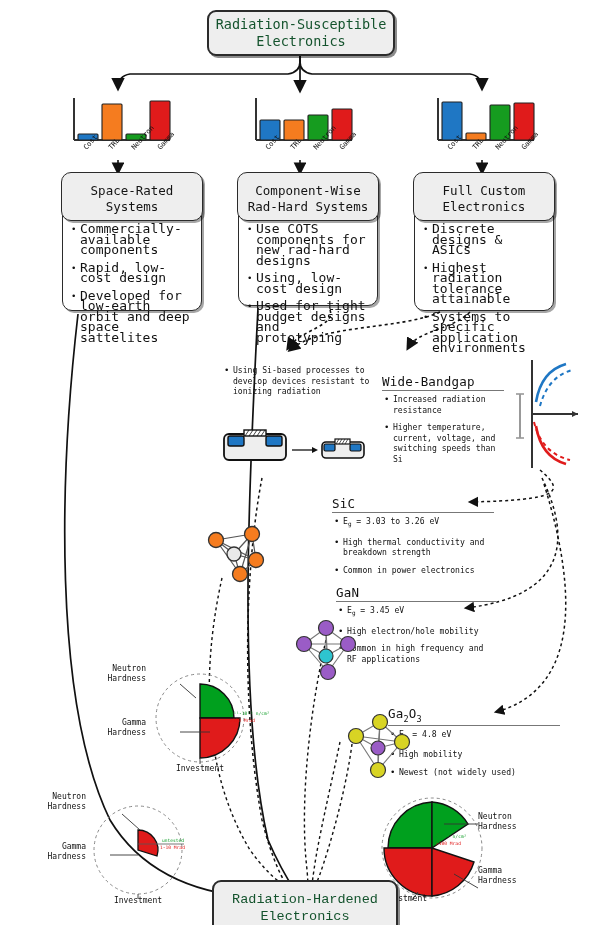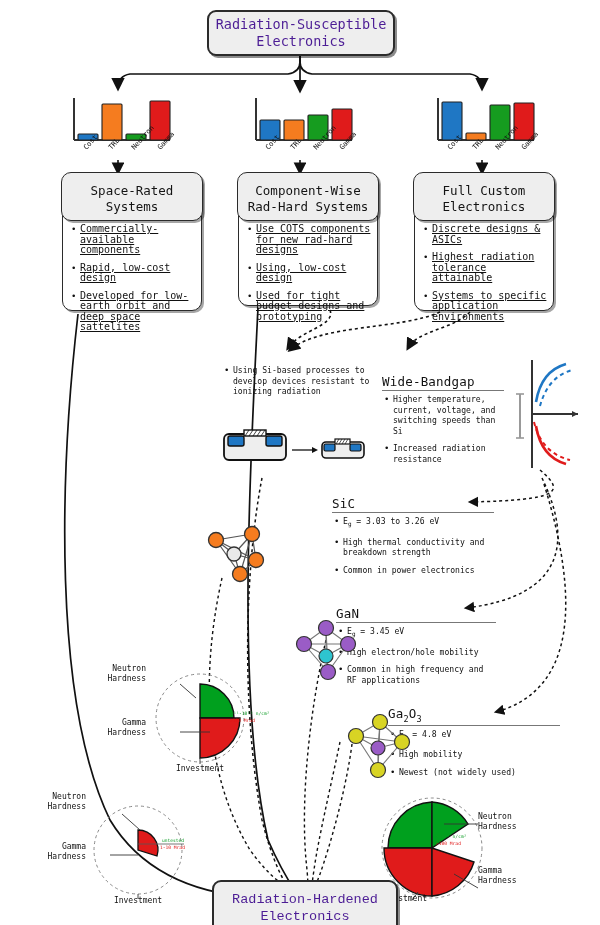--- a/index.html
+++ b/index.html
@@ -20,21 +20,21 @@
     pointer-events: none;
   }
   .cap-box {
     position: absolute;
     background: #eeeeee;
     border: 2px solid #2b2b2b;
     border-radius: 9px;
     text-align: center;
     font-size: 13.5px;
     line-height: 17px;
-    color: #4c1d95;
+    color: #14532d;
     display: flex; align-items: center; justify-content: center;
     box-shadow: 2px 2px 0 rgba(0,0,0,0.45);
   }
   .card {
     position: absolute;
     border: 1.6px solid #2b2b2b;
     border-radius: 10px;
     background: #fff;
     box-shadow: 2px 2px 0 rgba(0,0,0,0.35);
   }
@@ -46,24 +46,23 @@
     border-radius: 10px;
     text-align: center;
     font-size: 12.5px;
     line-height: 16px;
     padding: 10px 2px 5px;
     color: #141414;
     box-shadow: 2px 2px 0 rgba(0,0,0,0.35);
   }
   .bullets {
     position: absolute; left: 6px; right: 4px;
-    font-size: 10px;
+    font-size: 13px;
     line-height: 10.5px;
     color: #111;
-    text-decoration: underline;
   }
   .bullets li {
     margin: 0 0 7px 0;
   }
   ul.bl {
     margin: 0; padding-left: 11px;
     list-style: none;
   }
   ul.bl li { position: relative; }
   ul.bl li:before {
@@ -283,22 +282,22 @@
         <line x1="121" y1="20" x2="124" y2="15"></line>
       <line x1="124" y1="20" x2="127" y2="15"></line>
         <line x1="127" y1="20" x2="130" y2="15"></line>
     </g>
   </svg>
 
   <div class="sect" style="left:382px; top:374px; width:122px;">
     <div class="sect-h">Wide-Bandgap</div>
     <div class="sect-b">
       <ul class="bl">
+        <li>Increased radiation resistance</li>
         <li>Higher temperature, current, voltage, and switching speeds than Si</li>
-        <li>Increased radiation resistance</li>
       </ul>
     </div>
   </div>
 
   <svg style="position:absolute; left:506px; top:358px;" width="76" height="112" viewBox="0 0 76 112">
     <line x1="26" y1="2" x2="26" y2="110" stroke="#333" stroke-width="2"></line>
     <line x1="26" y1="56" x2="72" y2="56" stroke="#333" stroke-width="2"></line>
     <path d="M72,56 l-6,-3 l0,6 z" fill="#333"></path>
     <line x1="14" y1="36" x2="14" y2="80" stroke="#999" stroke-width="2"></line>
     <line x1="10" y1="36" x2="18" y2="36" stroke="#999" stroke-width="1.6"></line>
@@ -332,21 +331,21 @@
       <line x1="44" y1="62" x2="60" y2="48"></line>
         <line x1="20" y1="28" x2="60" y2="48"></line>
     </g>
     <circle cx="20" cy="28" r="7.5" fill="#f57c1f" stroke="#333" stroke-width="1.3"></circle>
     <circle cx="56" cy="22" r="7.5" fill="#f57c1f" stroke="#333" stroke-width="1.3"></circle>
     <circle cx="44" cy="62" r="7.5" fill="#f57c1f" stroke="#333" stroke-width="1.3"></circle>
     <circle cx="60" cy="48" r="7.5" fill="#f57c1f" stroke="#333" stroke-width="1.3"></circle>
     <circle cx="38" cy="42" r="7" fill="#e9e9e9" stroke="#333" stroke-width="1.3"></circle>
   </svg>
 
-  <div class="sect" style="left:336px; top:606px; width:160px;">
+  <div class="sect" style="left:336px; top:585px; width:160px;">
     <div class="sect-h">GaN</div>
     <div class="sect-b">
       <ul class="bl">
         <li><span>E<span class="sub">g</span> = 3.45 eV</span></li>
         <li>High electron/hole mobility</li>
         <li>Common in high frequency and RF applications</li>
       </ul>
     </div>
   </div>
   <svg style="position:absolute; left:292px; top:612px;" width="70" height="72" viewBox="0 0 70 72">

